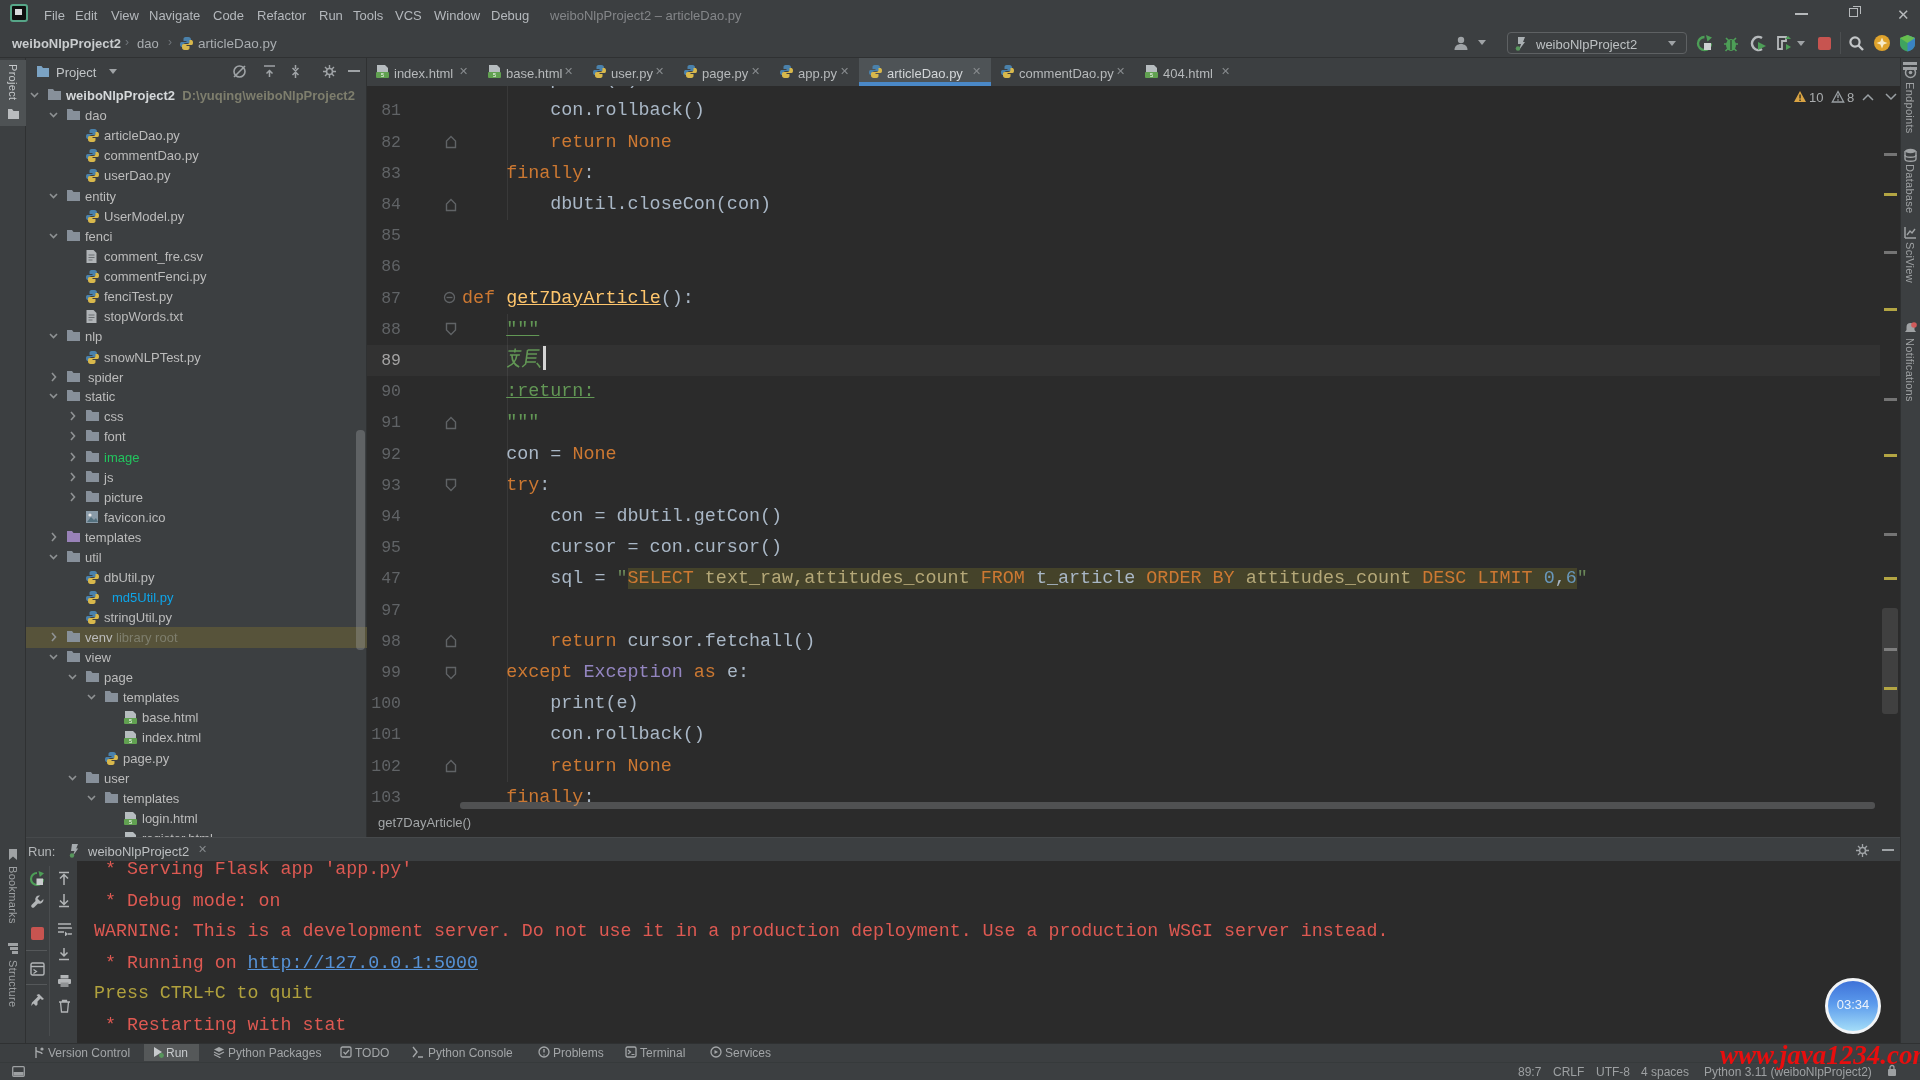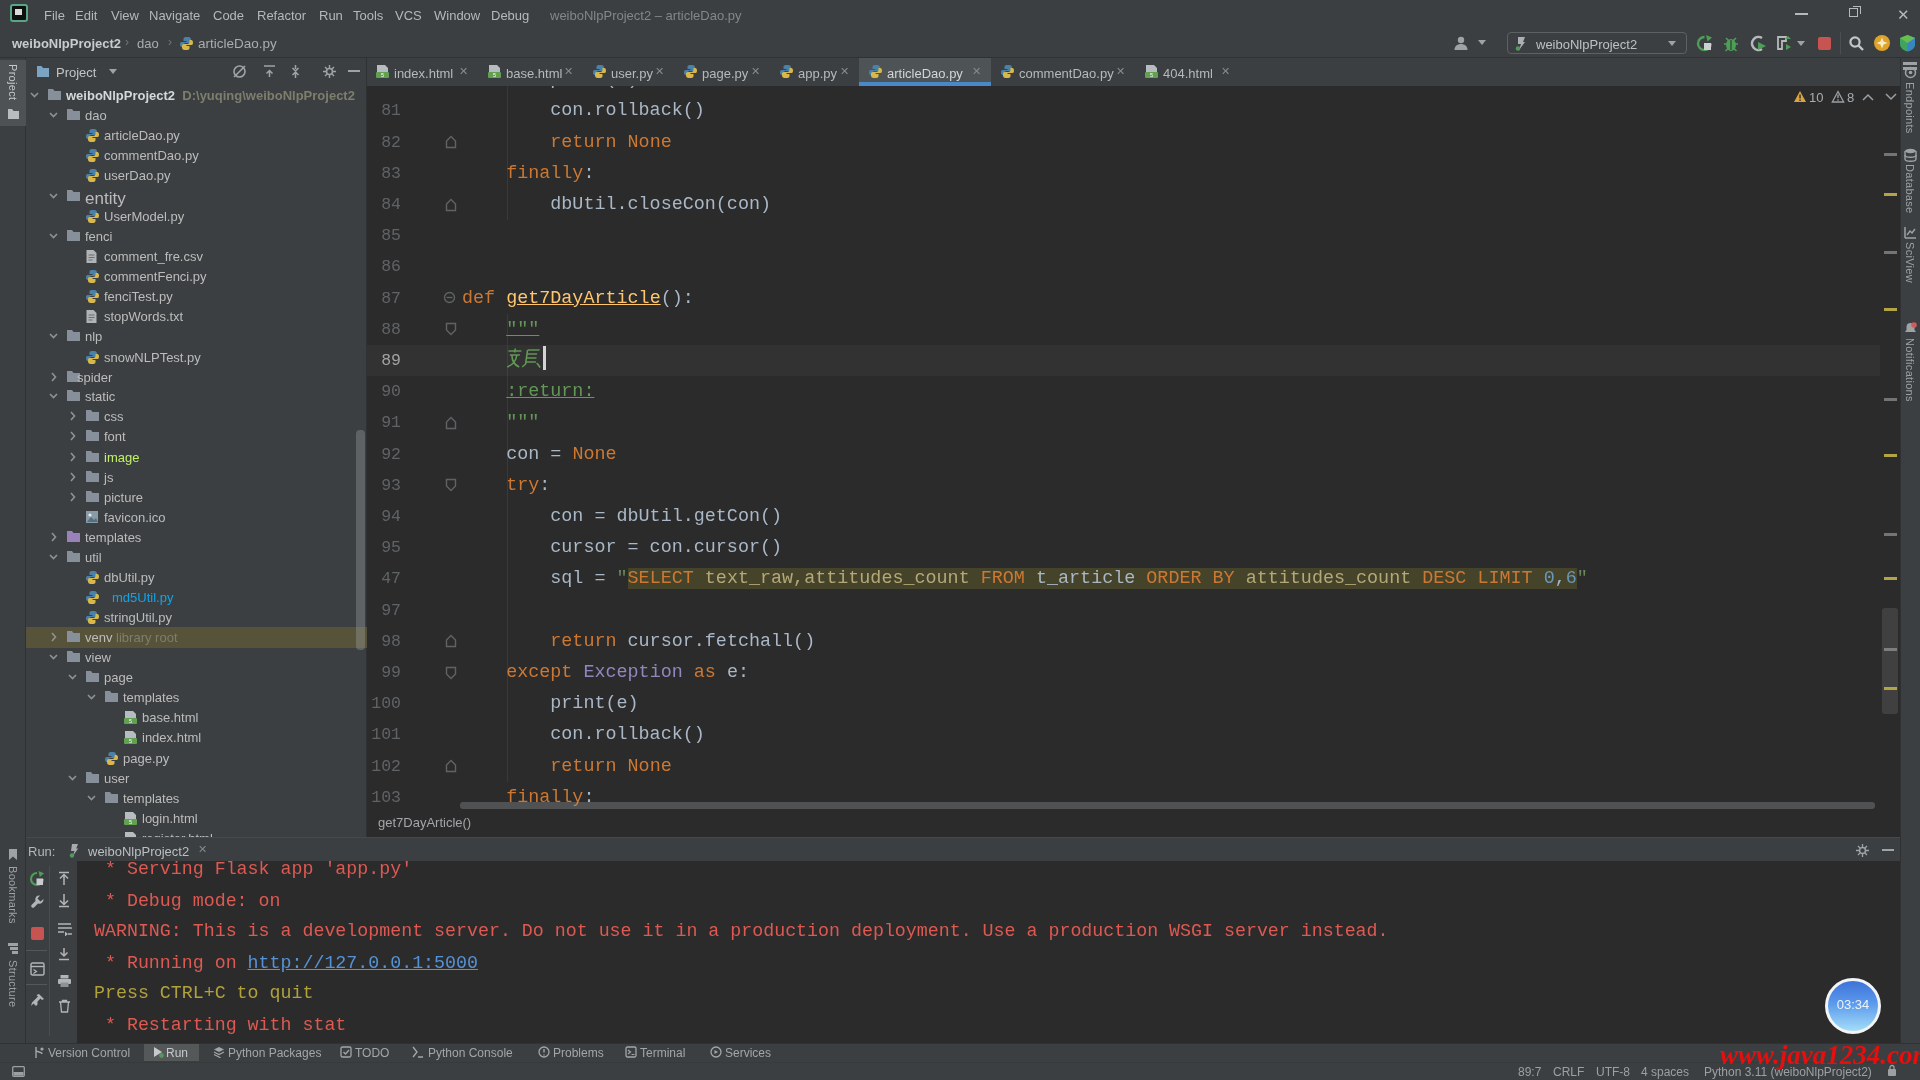--- a/index.html
+++ b/index.html
@@ -167,21 +167,21 @@
     </div>
     <div class="abs" style="left:78px;top:110px;font-size:13px;font-weight:normal;color:#bcbcbc;white-space:pre">userDao.py</div>
     <svg class="abs" style="left:23px;top:135px" width="9" height="6" viewBox="0 0 9 6">
       <path d="M1 1 l3.5 3.5 L8 1" stroke="#8f9294" stroke-width="1.6" fill="none"></path>
     </svg>
     <div class="abs" style="left:40px;top:131px">
       <svg width="15" height="13" viewBox="0 0 15 13">
         <path d="M1 1 h5 l1.5 2 H14 v9 H1z" fill="#87909a"></path>
       </svg>
     </div>
-    <div class="abs" style="left:59px;top:131px;font-size:17px;font-weight:normal;color:#bcbcbc;white-space:pre">entity</div>
+    <div class="abs" style="left:59px;top:131px;font-size:13px;font-weight:normal;color:#bcbcbc;white-space:pre">entity</div>
     <div class="abs" style="left:59px;top:151px">
       <svg width="15" height="15" viewBox="0 0 15 15">
         <path d="M7.5 1 C4.5 1 4.5 2.2 4.5 3.5 V5 h3 v1 H2.5 C1.2 6 1 7.5 1 8.5 C1 10.5 2 11 3.5 11 H4.5 V9 c0-1.2 1-2 2.2-2 h3.6 c1 0 1.7-.8 1.7-1.8 V3.5 C12 2 11 1 9.5 1z" fill="#4a81ab"></path>
         <path d="M7.5 14 C10.5 14 10.5 12.8 10.5 11.5 V10 h-3 V9 h5 C13.8 9 14 7.5 14 6.5 14 4.5 13 4 11.5 4 H10.5 v2 c0 1.2-1 2-2.2 2 H4.7 C3.7 8 3 8.8 3 9.8 v1.7 C3 13 4 14 5.5 14z" fill="#d8b84c"></path>
       </svg>
     </div>
     <div class="abs" style="left:78px;top:151px;font-size:13px;font-weight:normal;color:#bcbcbc;white-space:pre">UserModel.py</div>
     <svg class="abs" style="left:23px;top:175px" width="9" height="6" viewBox="0 0 9 6">
       <path d="M1 1 l3.5 3.5 L8 1" stroke="#8f9294" stroke-width="1.6" fill="none"></path>
     </svg>
@@ -236,21 +236,21 @@
     </div>
     <div class="abs" style="left:78px;top:292px;font-size:13px;font-weight:normal;color:#bcbcbc;white-space:pre">snowNLPTest.py</div>
     <svg class="abs" style="left:25px;top:314px" width="6" height="10" viewBox="0 0 6 10">
       <path d="M1 1 l3.5 4 L1 9" stroke="#8f9294" stroke-width="1.6" fill="none"></path>
     </svg>
     <div class="abs" style="left:40px;top:312px">
       <svg width="15" height="13" viewBox="0 0 15 13">
         <path d="M1 1 h5 l1.5 2 H14 v9 H1z" fill="#87909a"></path>
       </svg>
     </div>
-    <div class="abs" style="left:51px;top:312px;font-size:13px;font-weight:normal;color:#bcbcbc;white-space:pre">spider</div>
+    <div class="abs" style="left:62px;top:312px;font-size:13px;font-weight:normal;color:#bcbcbc;white-space:pre">spider</div>
     <svg class="abs" style="left:23px;top:335px" width="9" height="6" viewBox="0 0 9 6">
       <path d="M1 1 l3.5 3.5 L8 1" stroke="#8f9294" stroke-width="1.6" fill="none"></path>
     </svg>
     <div class="abs" style="left:40px;top:331px">
       <svg width="15" height="13" viewBox="0 0 15 13">
         <path d="M1 1 h5 l1.5 2 H14 v9 H1z" fill="#87909a"></path>
       </svg>
     </div>
     <div class="abs" style="left:59px;top:331px;font-size:13px;font-weight:normal;color:#bcbcbc;white-space:pre">static</div>
     <svg class="abs" style="left:44px;top:353px" width="6" height="10" viewBox="0 0 6 10">
@@ -272,21 +272,21 @@
     </div>
     <div class="abs" style="left:78px;top:371px;font-size:13px;font-weight:normal;color:#bcbcbc;white-space:pre">font</div>
     <svg class="abs" style="left:44px;top:394px" width="6" height="10" viewBox="0 0 6 10">
       <path d="M1 1 l3.5 4 L1 9" stroke="#8f9294" stroke-width="1.6" fill="none"></path>
     </svg>
     <div class="abs" style="left:59px;top:392px">
       <svg width="15" height="13" viewBox="0 0 15 13">
         <path d="M1 1 h5 l1.5 2 H14 v9 H1z" fill="#87909a"></path>
       </svg>
     </div>
-    <div class="abs" style="left:78px;top:392px;font-size:13px;font-weight:normal;color:#bef264;white-space:pre">image</div>
+    <div class="abs" style="left:78px;top:392px;font-size:13px;font-weight:normal;color:#22c55e;white-space:pre">image</div>
     <svg class="abs" style="left:44px;top:414px" width="6" height="10" viewBox="0 0 6 10">
       <path d="M1 1 l3.5 4 L1 9" stroke="#8f9294" stroke-width="1.6" fill="none"></path>
     </svg>
     <div class="abs" style="left:59px;top:412px">
       <svg width="15" height="13" viewBox="0 0 15 13">
         <path d="M1 1 h5 l1.5 2 H14 v9 H1z" fill="#87909a"></path>
       </svg>
     </div>
     <div class="abs" style="left:78px;top:412px;font-size:13px;font-weight:normal;color:#bcbcbc;white-space:pre">js</div>
     <svg class="abs" style="left:44px;top:434px" width="6" height="10" viewBox="0 0 6 10">

